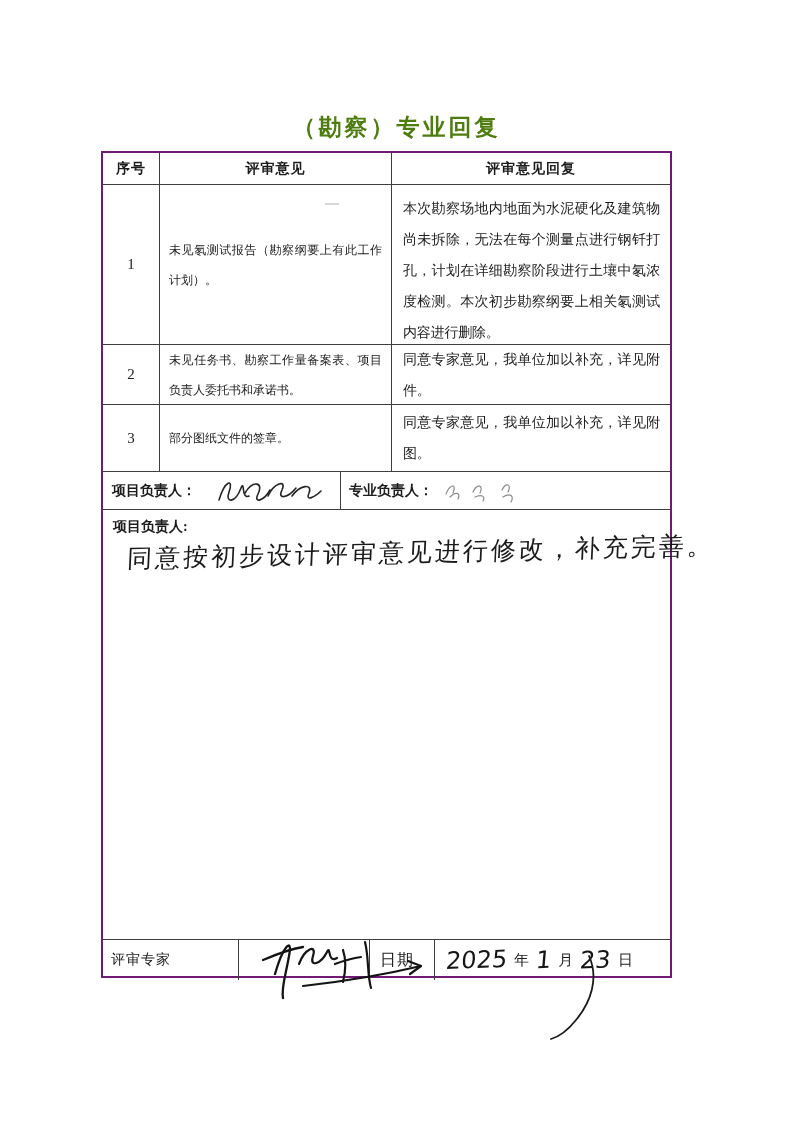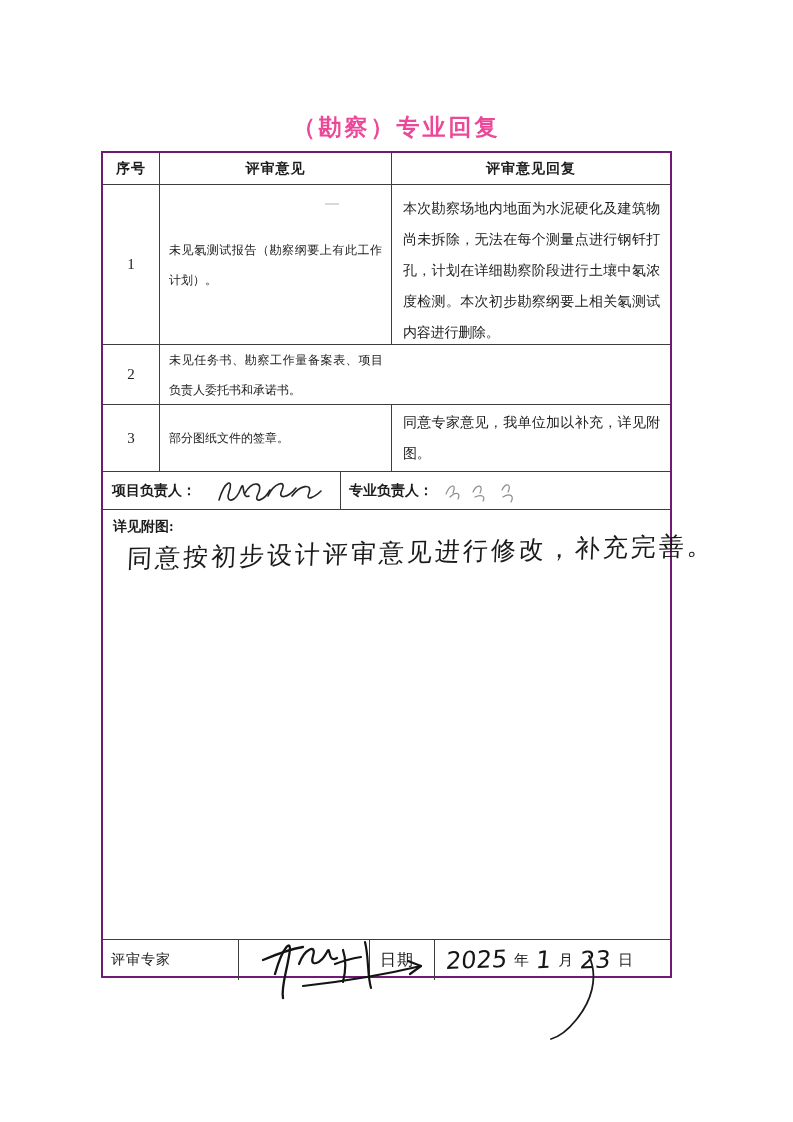--- a/index.html
+++ b/index.html
@@ -9,21 +9,21 @@
     margin:0 auto;
     background:#ffffff;
     font-family:"Liberation Serif","DejaVu Serif",serif;
     color:#1c1c1c;
     overflow:hidden;
   }
   .doc-title{
     position:absolute;left:0;right:0;top:112px;
     text-align:center;
     font-family:"Liberation Sans","DejaVu Sans",sans-serif;
-    font-weight:bold;font-size:23px;letter-spacing:3px;color:#ec4899;
+    font-weight:bold;font-size:23px;letter-spacing:3px;color:#4d7c0f;
   }
   .form{
     position:absolute;left:101px;top:151px;width:571px;height:827px;
     border:2px solid #701a75;box-sizing:border-box;
     display:flex;flex-direction:column;
   }
   .row{display:flex;border-bottom:1.5px solid #3d3d3d;box-sizing:border-box;flex:0 0 auto;}
   .row:last-child{border-bottom:none;}
   .cell{box-sizing:border-box;border-right:1.5px solid #3d3d3d;display:flex;align-items:center;}
   .cell:last-child{border-right:none;}
@@ -82,20 +82,21 @@
 
     <div class="row r-1">
       <div class="cell c-index">1</div>
       <div class="cell c-opinion">未见氡测试报告（勘察纲要上有此工作计划）。</div>
       <div class="cell c-reply">本次勘察场地内地面为水泥硬化及建筑物尚未拆除，无法在每个测量点进行钢钎打孔，计划在详细勘察阶段进行土壤中氡浓度检测。本次初步勘察纲要上相关氡测试内容进行删除。</div>
     </div>
 
     <div class="row r-2">
       <div class="cell c-index">2</div>
       <div class="cell c-opinion">未见任务书、勘察工作量备案表、项目负责人委托书和承诺书。</div>
+      <div class="cell c-reply">同意专家意见，我单位加以补充，详见附件。</div>
     </div>
 
     <div class="row r-3">
       <div class="cell c-index">3</div>
       <div class="cell c-opinion">部分图纸文件的签章。</div>
       <div class="cell c-reply">同意专家意见，我单位加以补充，详见附图。</div>
     </div>
 
     <div class="row r-sign">
       <div class="cell c-sign-left">
@@ -112,21 +113,21 @@
         <svg class="sig-svg" style="left:98px;top:6px;" width="90" height="26" viewBox="0 0 90 26">
           <path d="M7,16 C11,6 18,5 14,15 M11,19 C17,13 22,15 19,21" stroke="#8a8a8a" stroke-width="1.2"></path>
           <path d="M34,14 C38,5 45,7 41,15 M36,19 C42,16 47,18 44,23" stroke="#8a8a8a" stroke-width="1.2"></path>
           <path d="M63,12 C67,4 73,6 69,14 M64,19 C70,15 76,17 72,24" stroke="#8a8a8a" stroke-width="1.2"></path>
         </svg>
       </div>
     </div>
 
     <div class="row r-review">
       <div class="cell c-review">
-        <span>详见附图:</span>
+        <span>项目负责人:</span>
         <div class="review-hw">同意按初步设计评审意见进行修改，补充完善。</div>
       </div>
     </div>
 
     <div class="row r-footer">
       <div class="cell c-expert">评审专家</div>
       <div class="cell c-expert-sig"></div>
       <div class="cell c-date-label">日期</div>
       <div class="cell c-date">
         <div class="date-line">

